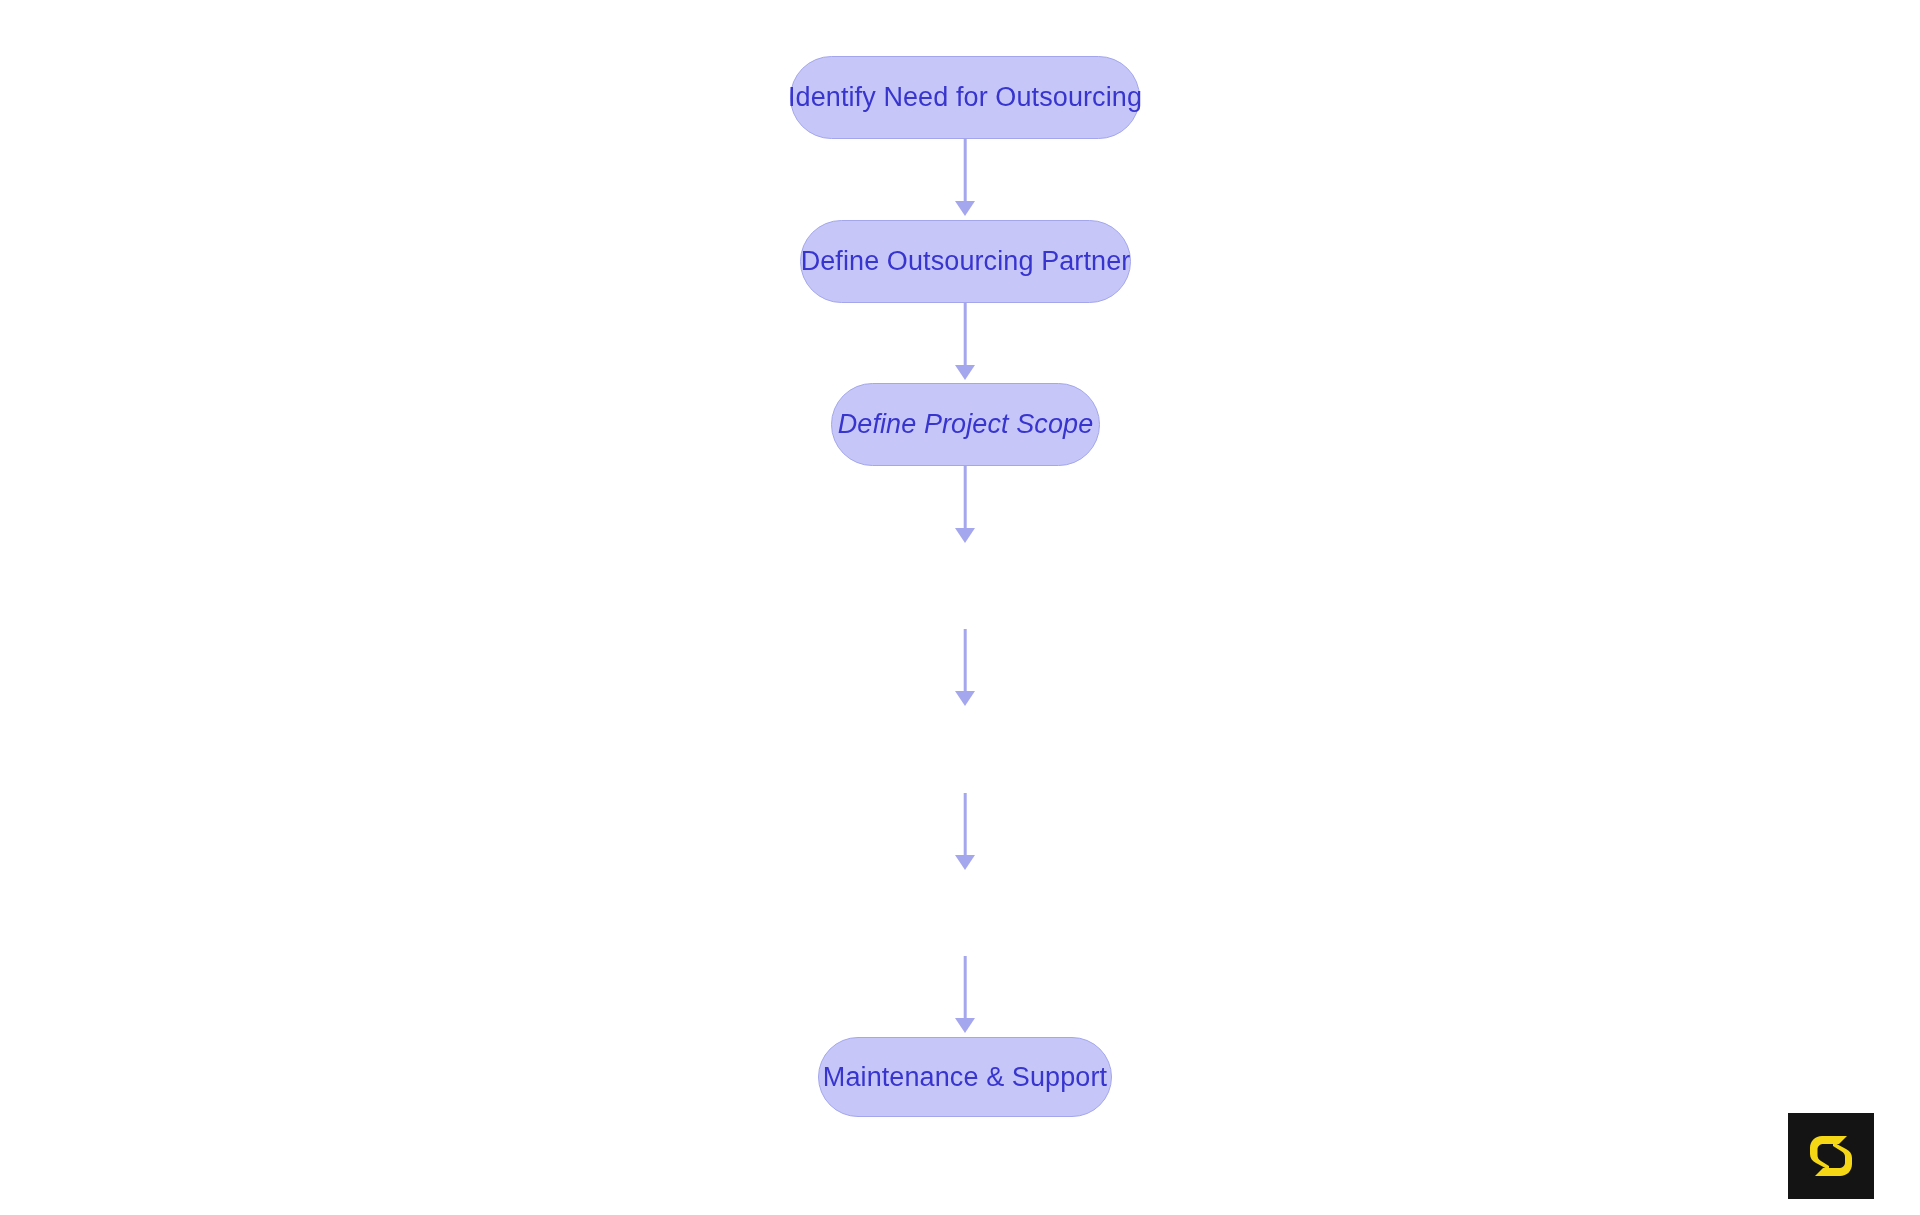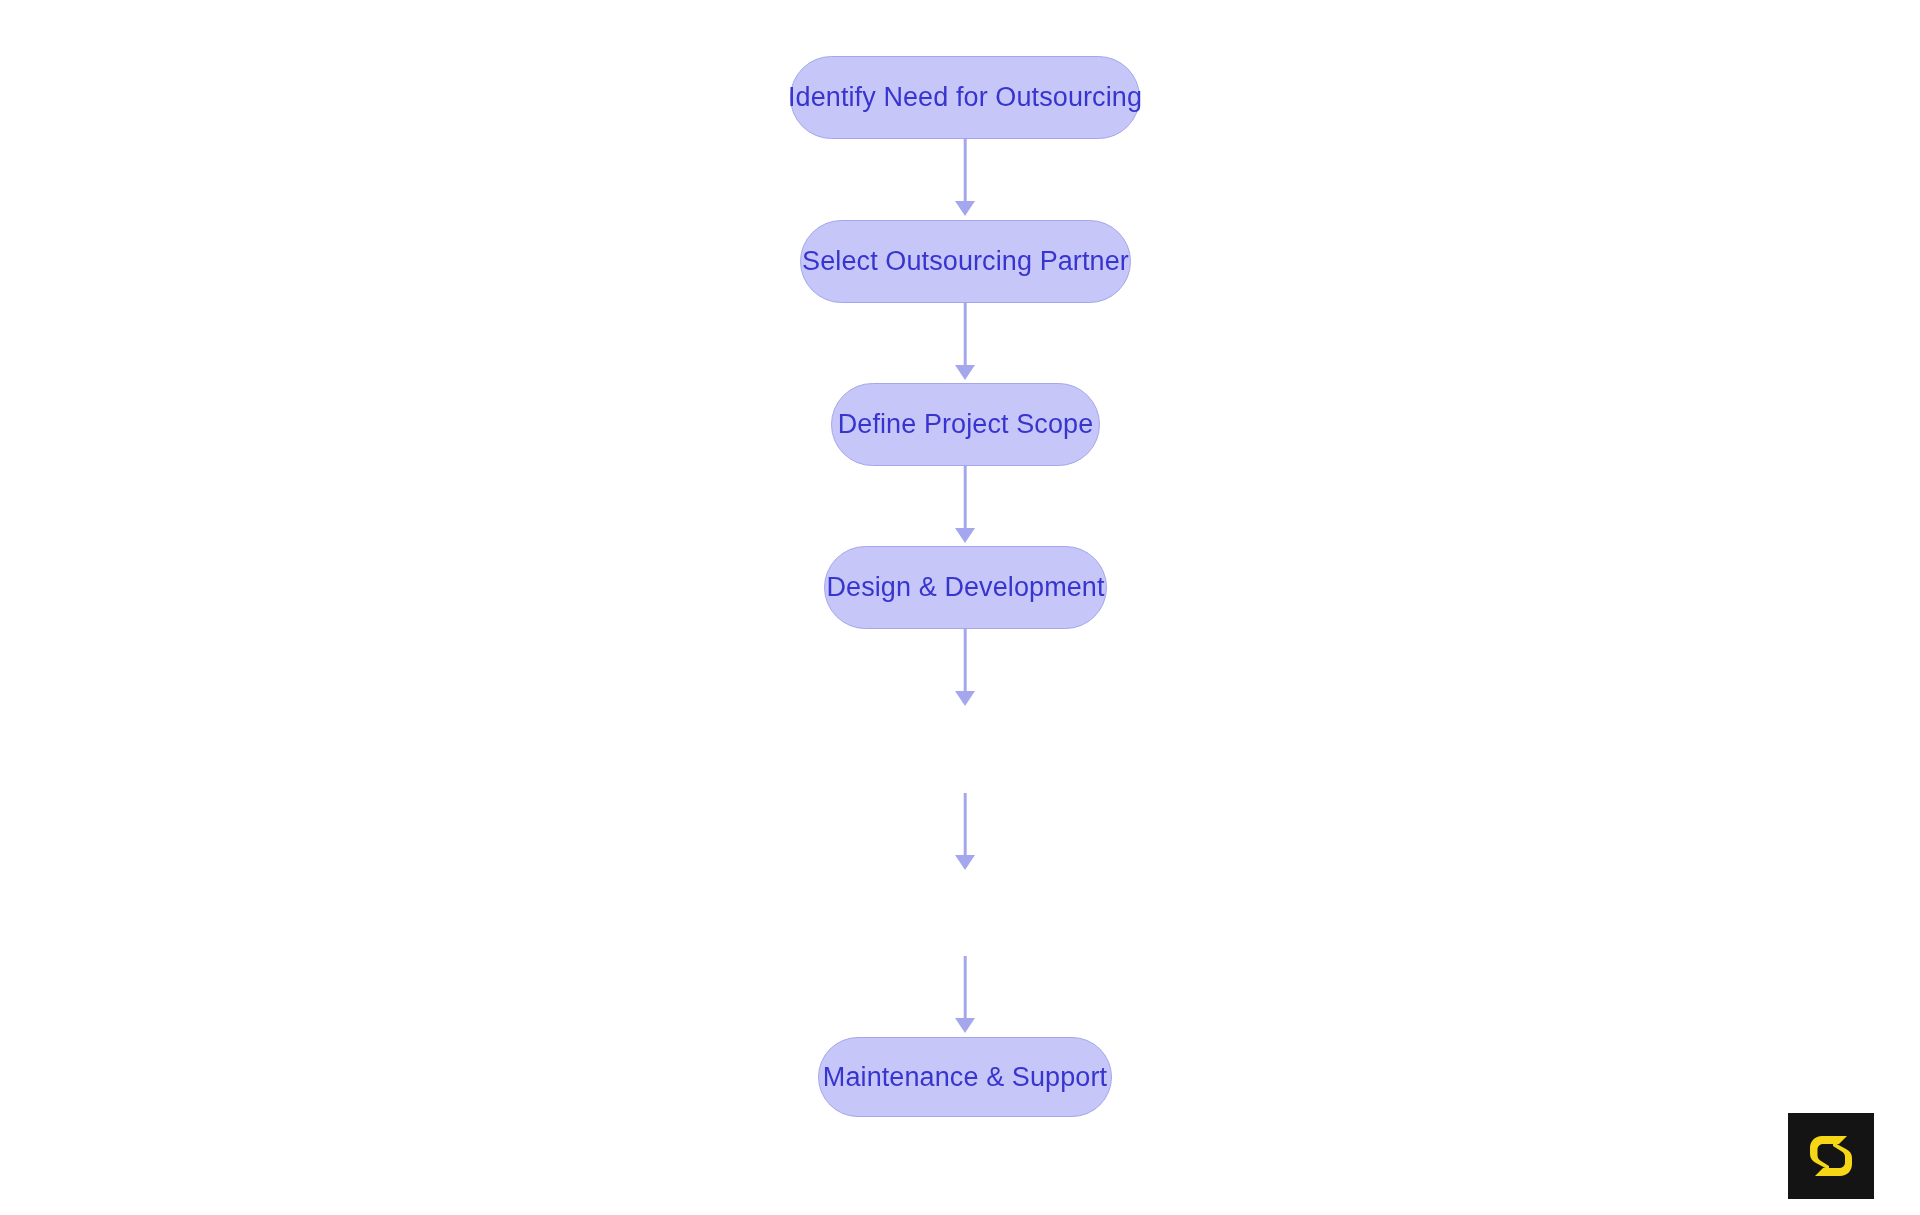--- a/index.html
+++ b/index.html
@@ -95,40 +95,37 @@
   <div class="node" style="left:790px; top:13px; width:350px; height:83px;">
     <span class="node-label">Identify Need for Outsourcing</span>
   </div>
 
   <div class="connector" style="left:952px; top:96px; height:82px;">
     <div class="stem" style="height:62px;"></div>
     <div class="head" style="top:62px;"></div>
   </div>
 
   <div class="node" style="left:800px; top:177px; width:331px; height:83px;">
-    <span class="node-label">Select Outsourcing Partner</span>
+    <span class="node-label">Define Outsourcing Partner</span>
   </div>
 
   <div class="connector" style="left:952px; top:260px; height:82px;">
     <div class="stem" style="height:62px;"></div>
     <div class="head" style="top:62px;"></div>
   </div>
 
-  <div class="node" style="left:831px; top:340px; width:269px; height:83px;">
+  <div class="node" style="left:831px; top:340px; width:269px; height:83px;font-style:italic;">
     <span class="node-label">Define Project Scope</span>
   </div>
 
   <div class="connector" style="left:952px; top:423px; height:82px;">
     <div class="stem" style="height:62px;"></div>
     <div class="head" style="top:62px;"></div>
   </div>
 
-  <div class="node" style="left:824px; top:503px; width:283px; height:83px;">
-    <span class="node-label">Design &amp; Development</span>
-  </div>
 
   <div class="connector" style="left:952px; top:586px; height:82px;">
     <div class="stem" style="height:62px;"></div>
     <div class="head" style="top:62px;"></div>
   </div>
 
 
   <div class="connector" style="left:952px; top:750px; height:82px;">
     <div class="stem" style="height:62px;"></div>
     <div class="head" style="top:62px;"></div>

